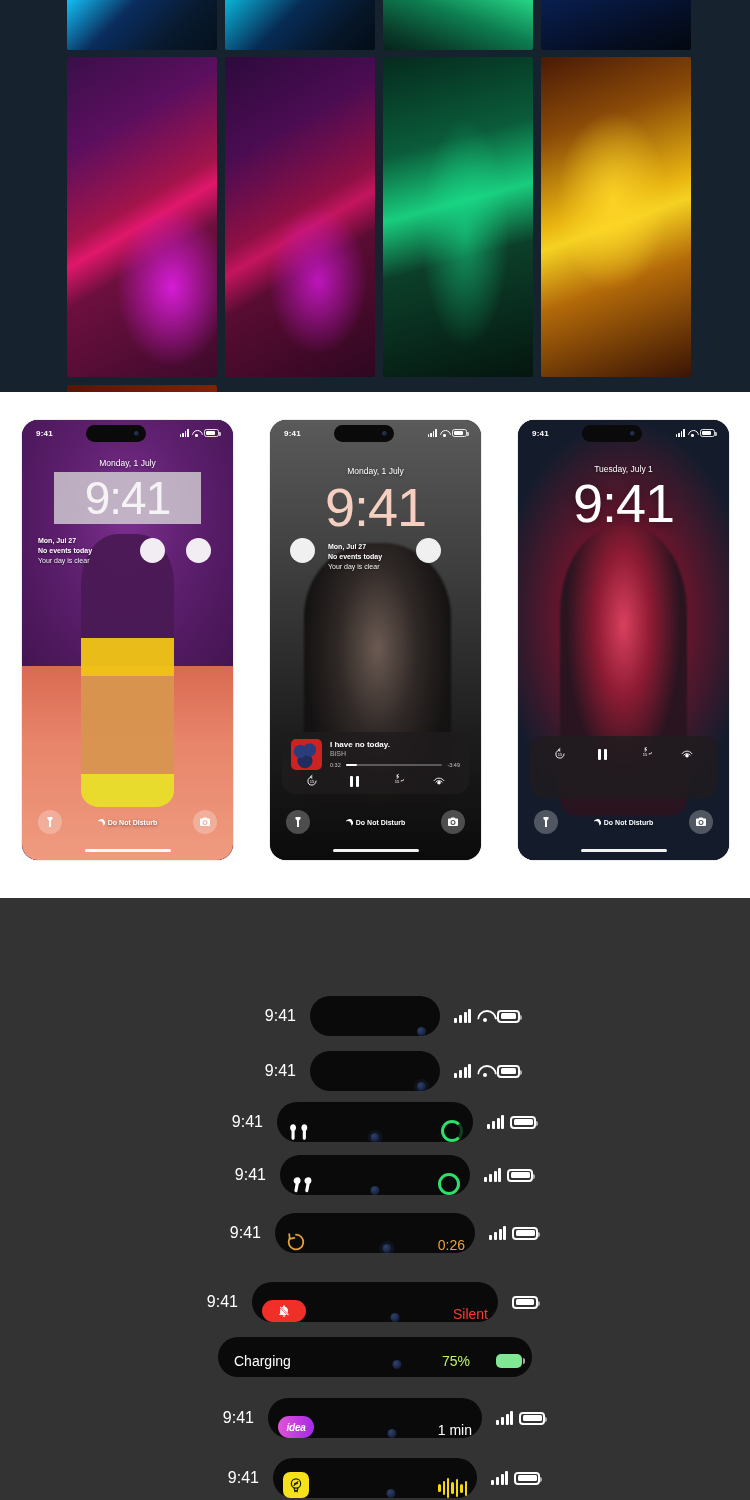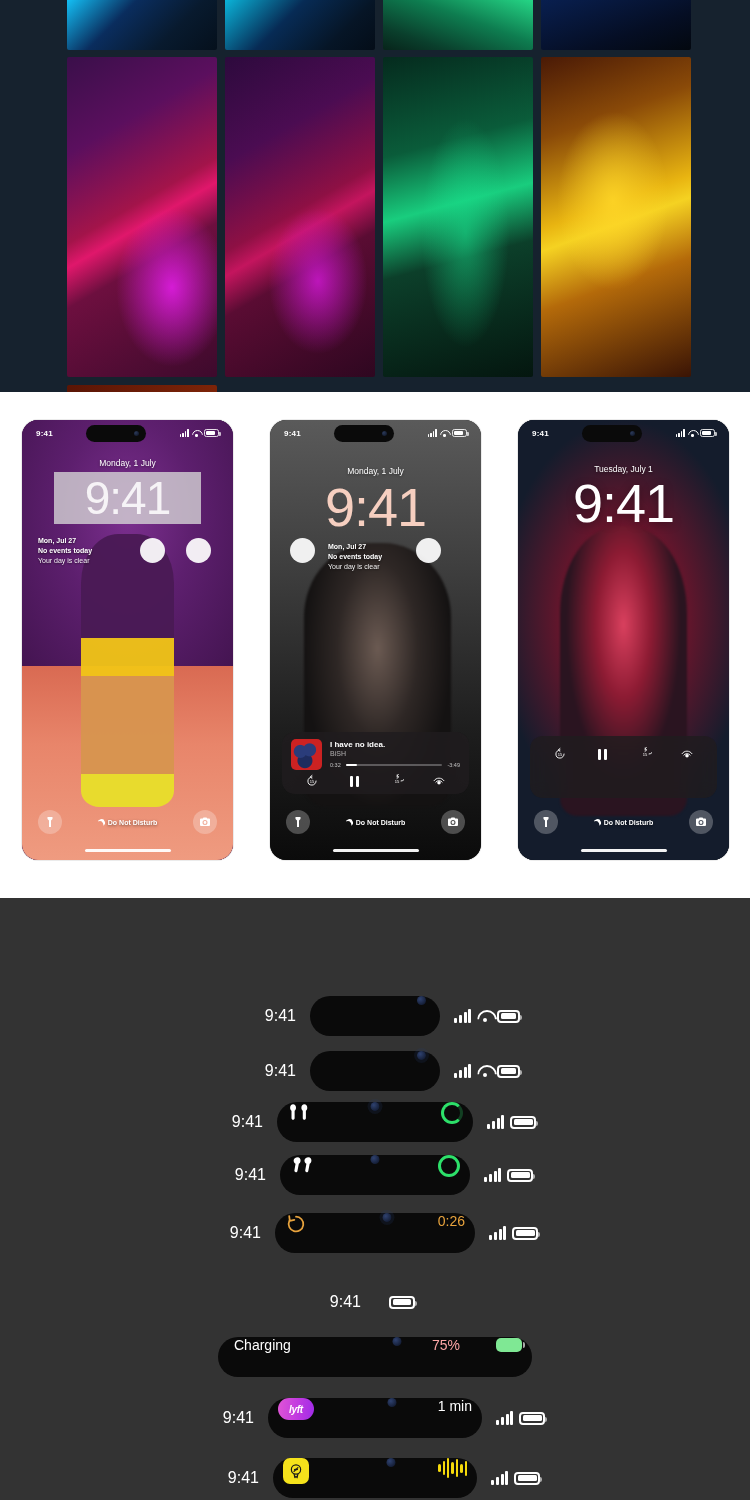--- a/index.html
+++ b/index.html
@@ -186,21 +186,21 @@
   .di-section {
     position:absolute; left:0; top:898px; width:750px; height:602px;
     background:#333333;
   }
   .di-row { position:absolute; left:0; width:750px; height:44px;
       display:flex; align-items:center; justify-content:center; gap:0; }
   .di-time { color:#fff; font-size:16px; font-weight:400; width:80px; text-align:right;
       padding-right:14px; flex:none; }
   .di-time.hidden { visibility:hidden; }
   .di-pill { background:#0a0a0a; border-radius:22px; height:40px;
-      display:flex; align-items:flex-start; padding:0 10px; position:relative; }
+      display:flex; align-items:flex-end; padding:0 10px; position:relative; }
   .di-right { display:flex; align-items:center; gap:6px; padding-left:14px; width:80px; flex:none; }
 
   .di-cam { width:9px; height:9px; border-radius:50%;
       background:radial-gradient(circle at 36% 34%,#2f4270,#0a1020);
       position:absolute; left:50%; transform:translateX(-50%); }
   .di-cam.sensor { box-shadow:0 0 0 3px rgba(40,60,110,.18); }
 
   .di-lead { width:34px; display:flex; align-items:center; justify-content:flex-start; flex:none; }
   .di-tail { display:flex; align-items:center; justify-content:flex-end; flex:none;
       position:absolute; right:10px; }
@@ -358,21 +358,21 @@
         <div>No events today</div>
         <div class="sub">Your day is clear</div>
       </div>
       <div class="circ-widget cw-a"></div>
       <div class="circ-widget cw-b"></div>
 
       <div class="player">
         <div class="pl-top">
           <div class="pl-art art-bish"></div>
           <div class="pl-meta">
-            <div class="pl-title">I have no idea.</div>
+            <div class="pl-title">I have no today.</div>
             <div class="pl-artist">BiSH</div>
             <div class="pl-scrub">
               <span class="pl-el">0:32</span>
               <span class="pl-track">
                   <i style="width:12%"></i>
                 </span>
               <span class="pl-rem">-3:49</span>
             </div>
           </div>
         </div>
@@ -612,44 +612,55 @@
             <i></i>
           </span>
         <span class="batt-lg">
             <span></span>
           </span>
       </div>
     </div>
 
     <div class="di-row" style="top:382px">
       <span class="di-time">9:41</span>
+      <div class="di-pill" style="width:246px">
+        <span class="bell-chip">
+          <svg viewBox="0 0 24 24">
+              <path d="M12 22a2.4 2.4 0 002.4-2.2H9.6A2.4 2.4 0 0012 22zM18.6 16.4V11a6.6 6.6 0 00-5-6.4V3.8a1.6 1.6 0 10-3.2 0v.8a6.6 6.6 0 00-5 6.4v5.4L3.8 18v1h16.4v-1l-1.6-1.6z"></path>
+              <rect x="2.4" y="10.6" width="20" height="2.2" transform="rotate(45 12 12)" fill="#f03028" stroke="#f03028" stroke-width="1.4"></rect>
+              <rect x="2.4" y="10.9" width="20" height="1.6" transform="rotate(45 12 12)" fill="#fff"></rect>
+            </svg>
+        </span>
+        <span class="di-cam" style="left:58%"></span>
+        <span class="di-tail di-label" style="color:#ff3b30">Silent</span>
+      </div>
       <div class="di-right">
         <span class="batt-lg">
             <span></span>
           </span>
       </div>
     </div>
 
     <div class="di-row" style="top:437px">
       <span class="di-time hidden"></span>
-      <div class="di-pill" style="width:314px;padding:0 16px">
+      <div class="di-pill" style="width:314px;padding:8px 16px">
         <span class="di-label" style="color:#fff">Charging</span>
         <span class="di-cam" style="left:57%"></span>
         <span class="di-tail" style="gap:10px">
-          <span class="di-label" style="color:#fca5a5;margin-right:26px">75%</span>
+          <span class="di-label" style="color:#bef264;margin-right:16px">75%</span>
           <span class="batt-green"></span>
         </span>
       </div>
       <div class="di-right"></div>
     </div>
 
     <div class="di-row" style="top:498px">
       <span class="di-time">9:41</span>
       <div class="di-pill" style="width:214px">
-        <span class="lyft-chip">lyft</span>
+        <span class="lyft-chip">idea</span>
         <span class="di-cam" style="left:58%"></span>
         <span class="di-tail di-label" style="color:#fff">1 min</span>
       </div>
       <div class="di-right">
         <span class="sb-bars-lg">
             <i></i>
             <i></i>
             <i></i>
             <i></i>
           </span>

